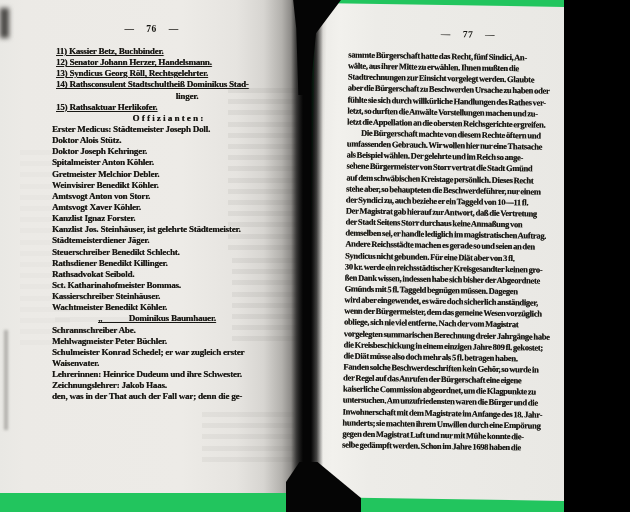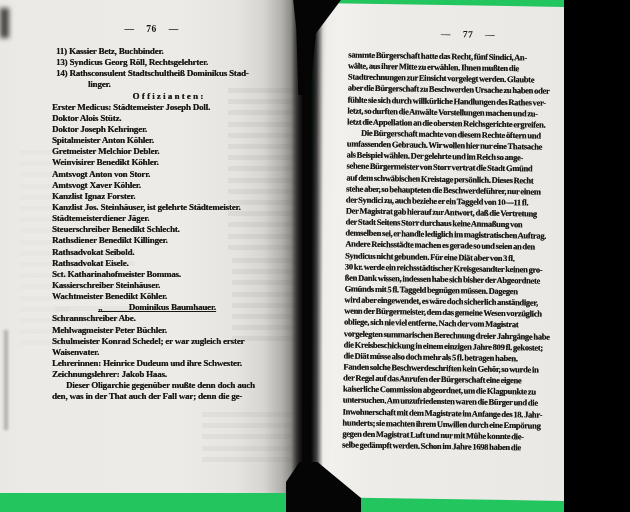--- a/index.html
+++ b/index.html
@@ -54,22 +54,22 @@
   .page-left .textblock{left:52px;top:46px;width:248px;height:420px;}
   .page-right .textblock{left:34px;top:46px;width:242px;height:420px;}
   .line{
     height:11.15px;line-height:11.15px;white-space:nowrap;
     font-size:9px;font-weight:700;letter-spacing:-.2px;
     text-shadow:.2px 0 0 rgba(25,24,20,.75);
     color:#181713;
   }
   .page-right .line{font-size:8.5px;letter-spacing:-.3px;word-spacing:-.8px;}
   
-  .line.item{margin-left:4px;}
-  .line.cont{margin-left:36px;}
+  .line.item{margin-left:4px;text-decoration:underline;}
+  .line.cont{margin-left:22px;text-align:center;}
   .line.cont2{}
   .line.ditto{margin-left:46px;text-decoration:underline;}
   .line.center{text-align:center;letter-spacing:2.2px;margin-right:14px;}
   .line.para{text-indent:14px;}
   
   .line.indent{text-indent:14px;}
   
   .ghost{
     position:absolute;z-index:1;opacity:.5;filter:blur(.7px);
     background:repeating-linear-gradient(180deg,
@@ -92,50 +92,50 @@
 </style>
 </head>
 <body>
 
 <div class="scan">
 
   <div class="page-left">
     <div class="page-header">— 76 —</div>
     <div class="textblock">
         <div class="line item">11) Kassier Betz, Buchbinder.</div>
+        <div class="line item">12) Senator Johann Herzer, Handelsmann.</div>
         <div class="line item">13) Syndicus Georg Röll, Rechtsgelehrter.</div>
         <div class="line item">14) Rathsconsulent Stadtschultheiß Dominikus Stad-</div>
         <div class="line cont">linger.</div>
+        <div class="line item">15) Rathsaktuar Herlikofer.</div>
         <div class="line center">Offizianten:</div>
         <div class="line plain">Erster Medicus: Städtemeister Joseph Doll.</div>
         <div class="line plain">Doktor Alois Stütz.</div>
         <div class="line plain">Doktor Joseph Kehringer.</div>
         <div class="line plain">Spitalmeister Anton Köhler.</div>
         <div class="line plain">Gretmeister Melchior Debler.</div>
         <div class="line plain">Weinvisirer Benedikt Köhler.</div>
         <div class="line plain">Amtsvogt Anton von Storr.</div>
         <div class="line plain">Amtsvogt Xaver Köhler.</div>
         <div class="line plain">Kanzlist Ignaz Forster.</div>
         <div class="line plain">Kanzlist Jos. Steinhäuser, ist gelehrte Städtemeister.</div>
         <div class="line plain">Städtemeisterdiener Jäger.</div>
         <div class="line plain">Steuerschreiber Benedikt Schlecht.</div>
         <div class="line plain">Rathsdiener Benedikt Killinger.</div>
         <div class="line plain">Rathsadvokat Seibold.</div>
-        <div class="line plain">Rathsadvokat Eisele.</div>
         <div class="line plain">Sct. Katharinahofmeister Bommas.</div>
         <div class="line plain">Kassierschreiber Steinhäuser.</div>
         <div class="line plain">Wachtmeister Benedikt Köhler.</div>
         <div class="line ditto">„   Dominikus Baumhauer.</div>
         <div class="line plain">Schrannschreiber Abe.</div>
         <div class="line plain">Mehlwagmeister Peter Büchler.</div>
         <div class="line plain">Schulmeister Konrad Schedel; er war zugleich erster</div>
         <div class="line cont2">Waisenvater.</div>
         <div class="line plain">Lehrerinnen: Heinrice Dudeum und ihre Schwester.</div>
         <div class="line plain">Zeichnungslehrer: Jakob Haas.</div>
-        <div class="line para">Dieser Oligarchie gegenüber mußte denn doch auch</div>
         <div class="line plain">den, was in der That auch der Fall war; denn die ge-</div>
       </div>
     <div class="ghost g1"></div>
     <div class="ghost g2"></div>
     <div class="ghost g3"></div>
     <div class="ghost g4"></div>
     <div class="ghost g5"></div>
     <div class="edge-smudge"></div>
     <div class="edge-streak"></div>
   </div>

